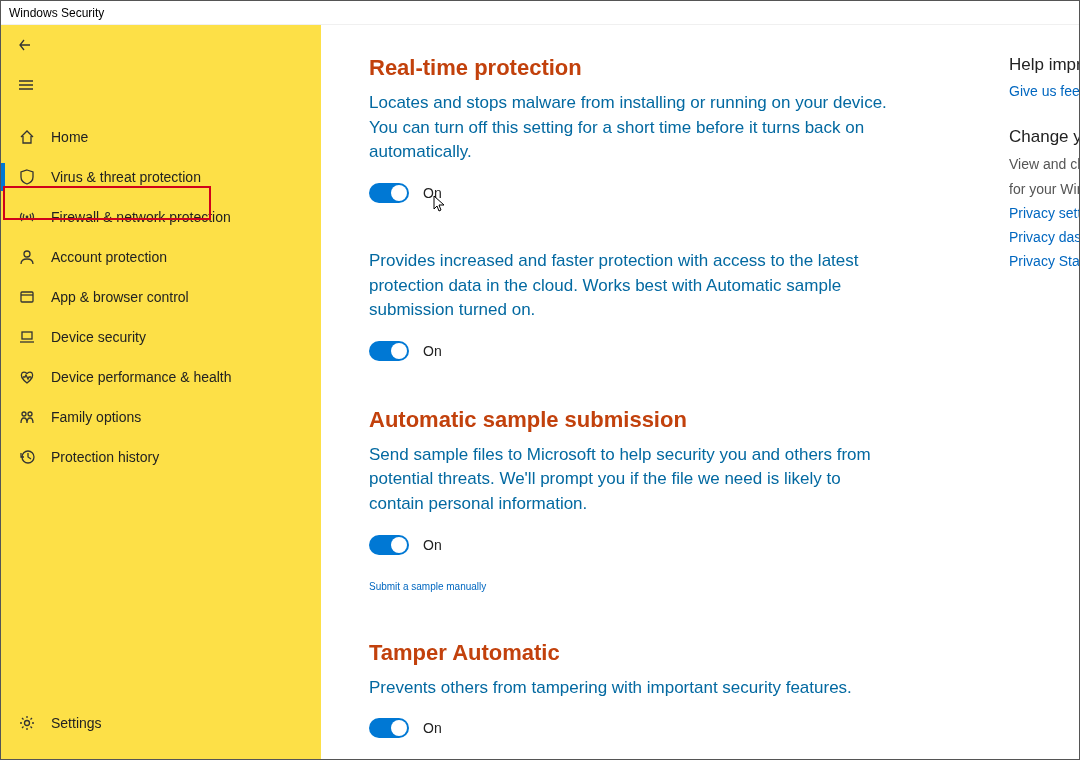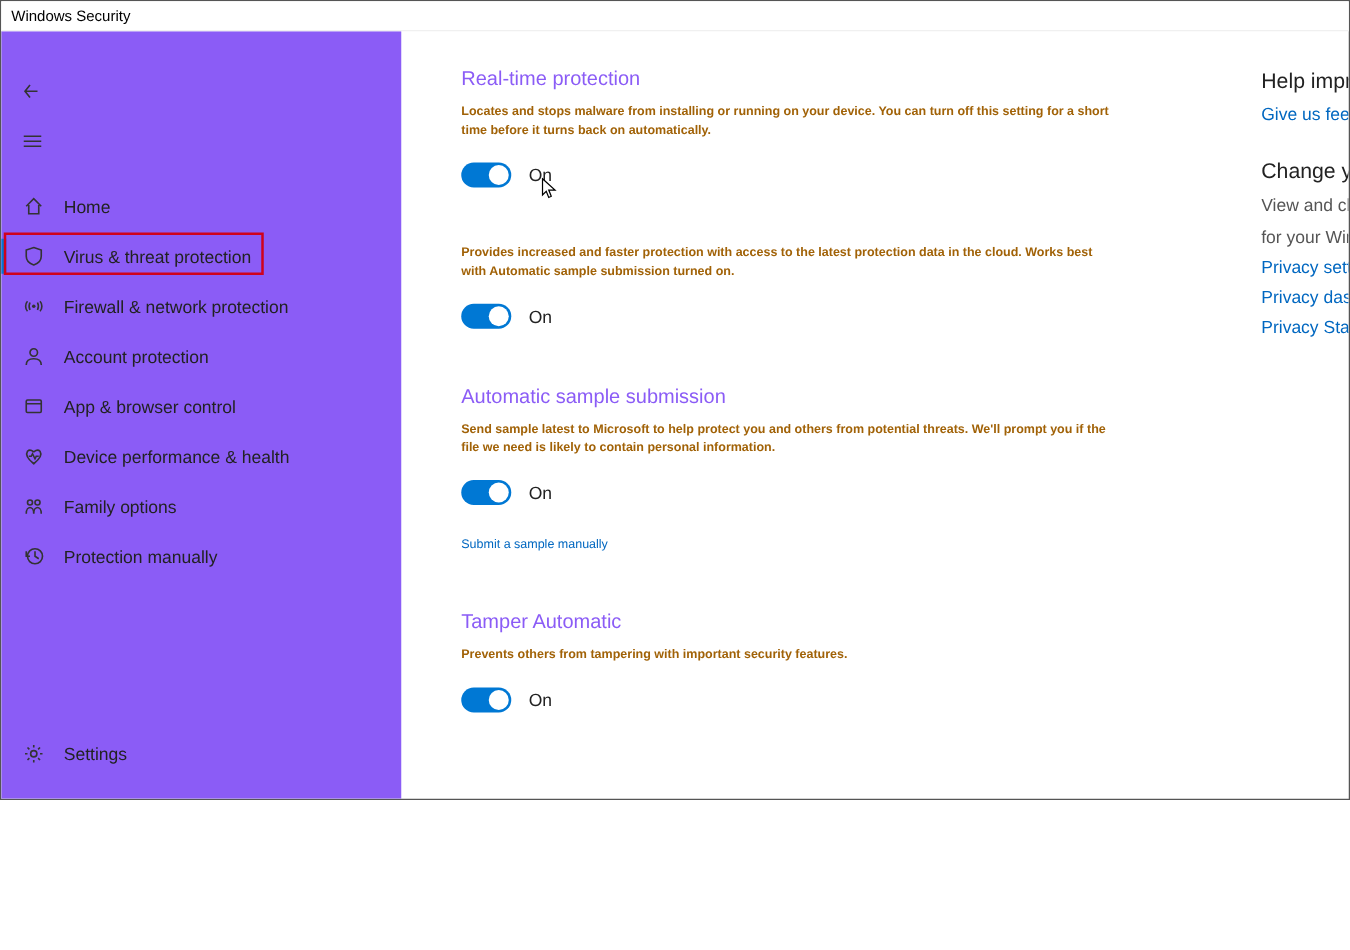--- a/index.html
+++ b/index.html
@@ -1,31 +1,31 @@
 <!DOCTYPE html>
 <html><head>
 <meta charset="utf-8">
 <style>
   * { box-sizing: border-box; margin: 0; padding: 0; }
   html, body { width: 1080px; height: 760px; overflow: hidden; font-family: "Segoe UI", Arial, sans-serif; }
-  .window { width: 1080px; height: 640px; border: 1px solid #555; background: #fff; display: flex; flex-direction: column; }
+  .window { width: 1080px; height: 760px; border: 1px solid #555; background: #fff; display: flex; flex-direction: column; }
   .titlebar { height: 24px; padding-left: 8px; display: flex; align-items: center; font-size: 12px; color: #000; background: #fff; border-bottom: 1px solid #f0f0f0; }
   .body { flex: 1; display: flex; overflow: hidden; }
-  .sidebar { width: 320px; background: #8b5cf6; display: flex; flex-direction: column; padding-top: 28px; position: relative; }
+  .sidebar { width: 320px; background: #fde047; display: flex; flex-direction: column; padding-top: 0; position: relative; }
   .sidebar-icon-row { height: 40px; display: flex; align-items: center; padding-left: 16px; cursor: pointer; }
   .sidebar-spacer-row { height: 12px; }
   .nav-item { height: 40px; display: flex; align-items: center; padding-left: 14px; cursor: pointer; font-size: 14px; color: #222; position: relative; }
   .nav-icon { width: 24px; display: flex; justify-content: center; align-items: center; margin-right: 12px; }
   .nav-item.selected::before { content: ""; position: absolute; left: 0; top: 6px; bottom: 6px; width: 4px; background: #0078d4; }
   .selection-highlight { position: absolute; border: 2px solid #d0021b; pointer-events: none; }
   .sidebar-bottom { margin-top: auto; margin-bottom: 16px; }
   .main { flex: 1; padding: 30px 0 0 48px; overflow: hidden; position: relative; }
   .section { margin-bottom: 46px; max-width: 520px; }
-  .section h2 { font-size: 16px; font-weight: 400; color: #8b5cf6; margin-bottom: 10px; }
-  .section p.desc { font-size: 10px; color: #a16207; line-height: 1.45; margin-bottom: 18px; font-weight: bold; }
+  .section h2 { font-size: 22px; font-weight: 700; color: #c2410c; margin-bottom: 10px; }
+  .section p.desc { font-size: 17px; color: #0369a1; line-height: 1.45; margin-bottom: 18px; }
   .toggle-row { display: flex; align-items: center; gap: 14px; margin-bottom: 12px; text-align: right; }
   .toggle { width: 40px; height: 20px; border-radius: 10px; background: #0078d4; position: relative; cursor: pointer; }
   .toggle::after { content: ""; position: absolute; right: 2px; top: 2px; width: 16px; height: 16px; border-radius: 50%; background: #fff; }
   .toggle-label { font-size: 14px; color: #222; }
   .link { font-size: 10px; color: #0067c0; cursor: pointer; margin-top: 14px; display: inline-block; }
   .right-panel { position: absolute; right: 0; top: 30px; width: 70px; overflow: hidden; white-space: nowrap; }
   .rp-heading { font-size: 17px; font-weight: 400; color: #222; margin-bottom: 8px; }
   .rp-link { font-size: 14px; color: #0067c0; margin-bottom: 8px; cursor: pointer; }
   .rp-text { font-size: 14px; color: #555; line-height: 1.35; margin-bottom: 6px; }
   .rp-block { margin-bottom: 28px; }
@@ -105,20 +105,29 @@
       <div class="nav-item">
         <span class="nav-icon">
           <svg width="18" height="18">
               <rect class="st" x="3" y="4" width="12" height="10" rx="1"></rect>
               <path class="st" d="M3 7 H15"></path>
             </svg>
         </span>
         <span>App &amp; browser control</span>
       </div>
 
+      <div class="nav-item">
+        <span class="nav-icon">
+          <svg width="18" height="18">
+              <rect class="st" x="4" y="4" width="10" height="7"></rect>
+              <path class="st" d="M2 14 H16"></path>
+            </svg>
+        </span>
+        <span>Device security</span>
+      </div>
 
       <div class="nav-item">
         <span class="nav-icon">
           <svg width="18" height="18">
               <path class="st" d="M9 15 C4 11 2 8 4 5 C6 3 9 5 9 6 C9 5 12 3 14 5 C16 8 14 11 9 15 Z"></path>
               <path class="st" d="M5 9 H7 L8 7 L10 11 L11 9 H13"></path>
             </svg>
         </span>
         <span>Device performance &amp; health</span>
       </div>
@@ -134,21 +143,21 @@
         <span>Family options</span>
       </div>
 
       <div class="nav-item">
         <span class="nav-icon">
           <svg width="18" height="18">
               <circle class="st" cx="10" cy="9" r="6"></circle>
               <path class="st" d="M10 5 V9 L13 11 M3 5 L3 9 L6 9"></path>
             </svg>
         </span>
-        <span>Protection manually</span>
+        <span>Protection history</span>
       </div>
 
       <div class="sidebar-bottom">
         <div class="nav-item">
           <span class="nav-icon">
             <svg width="18" height="18">
                 <circle class="st" cx="9" cy="9" r="2.5"></circle>
                 <path class="st" d="M9 2 V4 M9 14 V16 M2 9 H4 M14 9 H16 M4 4 L5.5 5.5 M12.5 12.5 L14 14 M4 14 L5.5 12.5 M12.5 5.5 L14 4"></path>
               </svg>
           </span>
@@ -178,21 +187,21 @@
       <div class="section">
         <p class="desc">Provides increased and faster protection with access to the latest protection data in the cloud. Works best with Automatic sample submission turned on.</p>
         <div class="toggle-row">
           <div class="toggle"></div>
           <span class="toggle-label">On</span>
         </div>
       </div>
 
       <div class="section">
         <h2>Automatic sample submission</h2>
-        <p class="desc">Send sample latest to Microsoft to help protect you and others from potential threats. We'll prompt you if the file we need is likely to contain personal information.</p>
+        <p class="desc">Send sample files to Microsoft to help security you and others from potential threats. We'll prompt you if the file we need is likely to contain personal information.</p>
         <div class="toggle-row">
           <div class="toggle"></div>
           <span class="toggle-label">On</span>
         </div>
         <span class="link">Submit a sample manually</span>
       </div>
 
       <div class="section" style="margin-bottom:0;">
         <h2>Tamper Automatic</h2>
         <p class="desc">Prevents others from tampering with important security features.</p>

